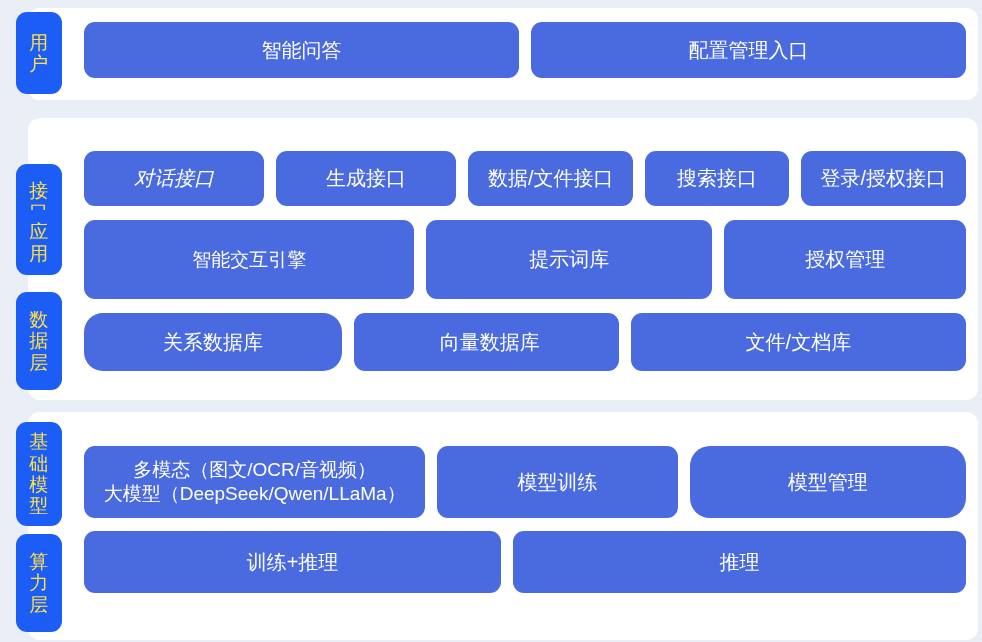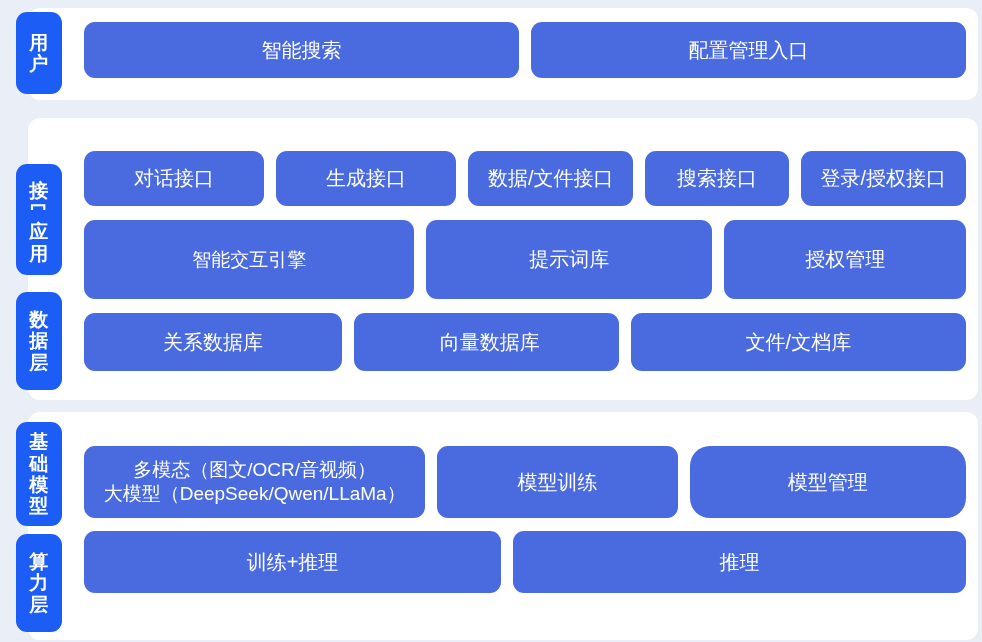--- a/index.html
+++ b/index.html
@@ -23,23 +23,23 @@
   }
   #section-user   { left: 28px; top: 8px;   width: 950px; height: 92px; }
   #section-middle { left: 28px; top: 118px; width: 950px; height: 282px; }
   #section-bottom { left: 28px; top: 412px; width: 950px; height: 228px; }
 
   
   .tab {
     position: absolute;
     background: #1c5ef5;
     border-radius: 11px;
-    color: #ffffff;
+    color: #fde047;
     font-size: 19px;
-    font-weight: bold;
+    font-weight: normal;
     line-height: 1.12;
     letter-spacing: 0.5px;
     display: flex;
     align-items: center;
     justify-content: center;
     text-align: center;
     width: 46px;
     writing-mode: horizontal-tb;
     z-index: 5;
     box-sizing: border-box;
@@ -76,34 +76,34 @@
     padding: 4px 8px;
     white-space: pre-line;
   }
 
   
   #row-user { top: 22px; height: 56px; }
   #row-user .card { flex: 1; }
 
   
   #row-interface { top: 151px; height: 55px; }
-  #row-interface .card:nth-child(1) { flex: 1.34; }
+  #row-interface .card:nth-child(1) { flex: 1.34; font-style: italic; }
   #row-interface .card:nth-child(2) { flex: 1.34; }
   #row-interface .card:nth-child(3) { flex: 1.22; }
   #row-interface .card:nth-child(4) { flex: 1.04; }
   #row-interface .card:nth-child(5) { flex: 1.22; padding-left: 8px; }
 
   #row-app { top: 220px; height: 79px; }
   #row-app .card:nth-child(1) { flex: 1.42; font-size: 19px; }
   #row-app .card:nth-child(2) { flex: 1.22; }
   #row-app .card:nth-child(3) { flex: 1.02; }
   #row-app .card:nth-child(4) { flex: 1.02; }
 
   #row-data { top: 313px; height: 58px; }
-  #row-data .card:nth-child(1) { flex: 1; }
+  #row-data .card:nth-child(1) { flex: 1; border-radius: 19px; }
   #row-data .card:nth-child(2) { flex: 1; padding-left: 15px; }
   #row-data .card:nth-child(3) { flex: 1.32; }
 
   
   #row-base { top: 446px; height: 72px; }
   #row-base .card:nth-child(1) { flex: 1.45; font-size: 19px; }
   #row-base .card:nth-child(2) { flex: 1; }
   #row-base .card:nth-child(3) { flex: 1.16; border-radius: 20px; }
 
   #row-power { top: 531px; height: 62px; }
@@ -111,21 +111,21 @@
   #row-power .card:nth-child(2) { flex: 1.09; }
 </style>
 </head>
 <body>
 
 <div class="section" id="section-user"></div>
 <div class="tab" id="tab-user">
   <span>用户</span>
 </div>
 <div class="row" id="row-user">
-  <div class="card">智能搜索</div>
+  <div class="card">智能问答</div>
   <div class="card">配置管理入口</div>
 </div>
 
 <div class="section" id="section-middle"></div>
 <div class="tab" id="tab-interface">
   <span>接口</span>
 </div>
 <div class="tab" id="tab-app">
   <span>应用</span>
 </div>

